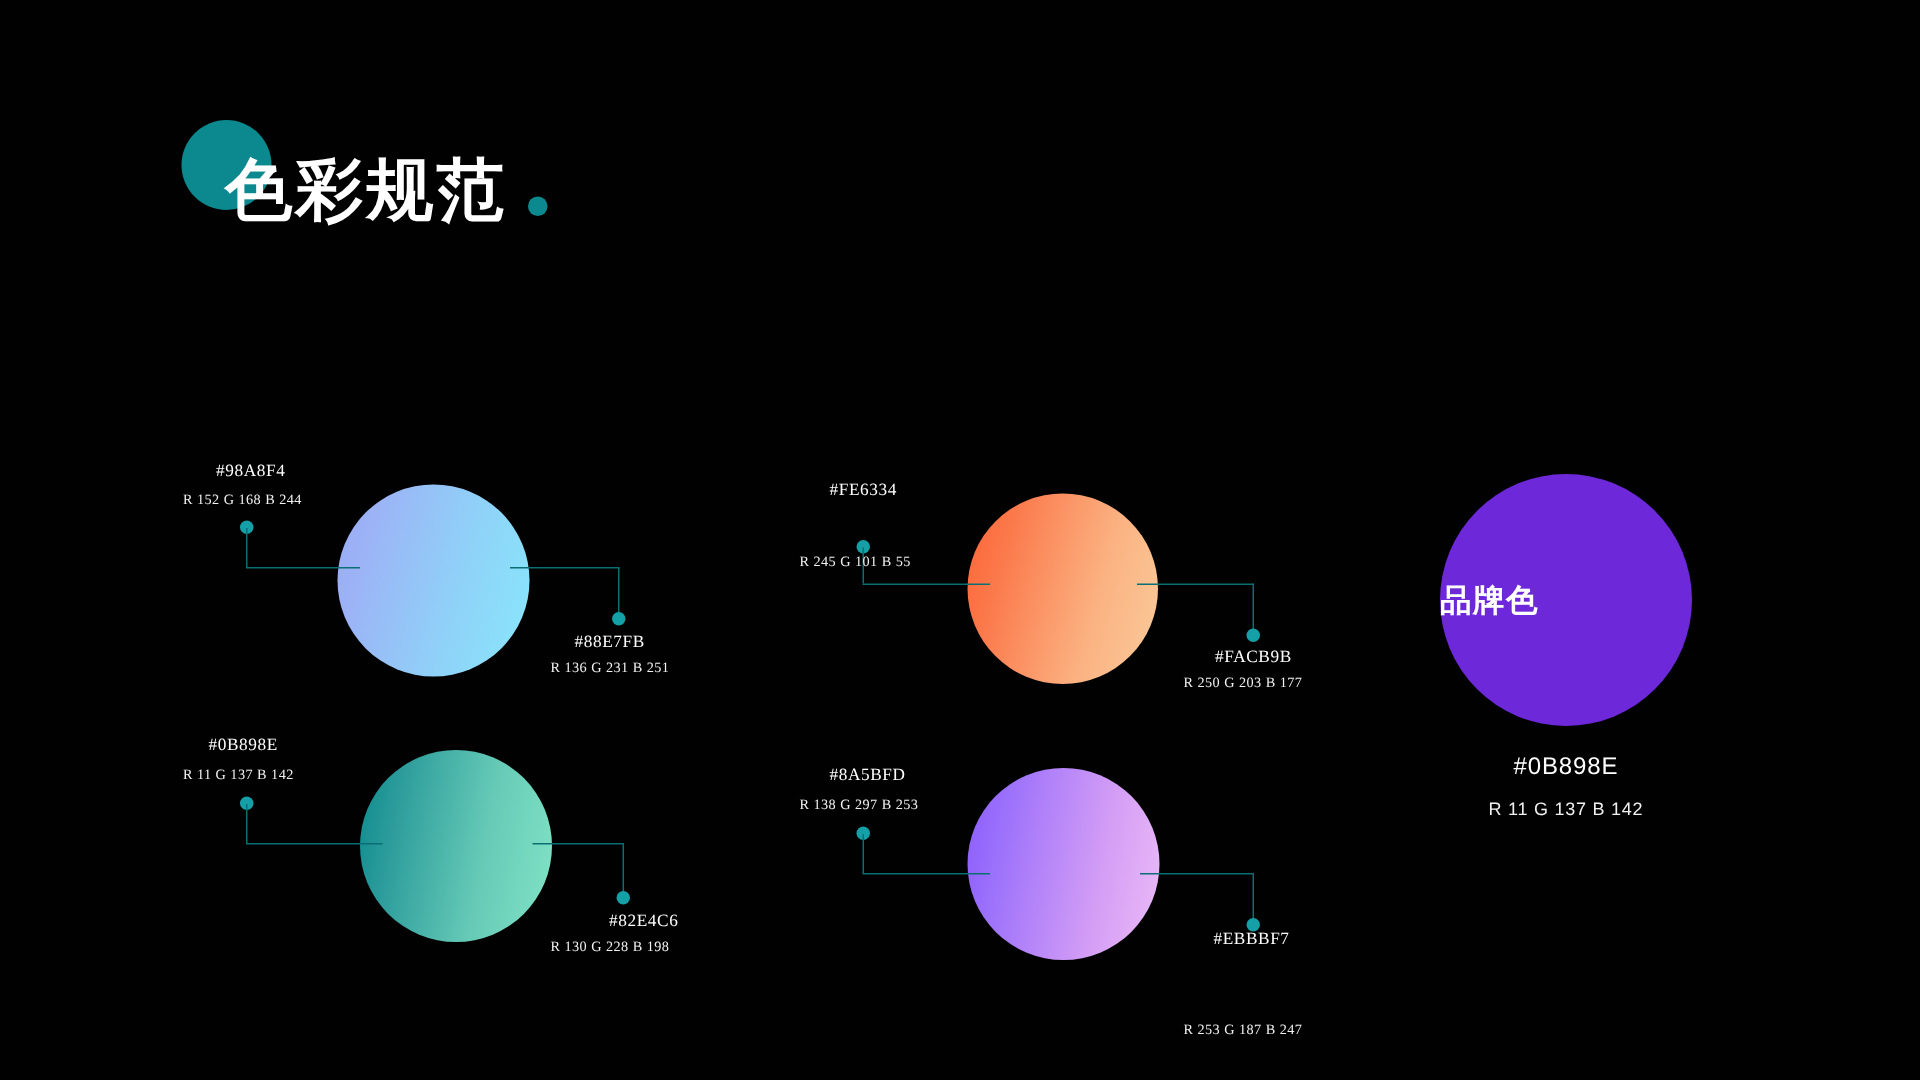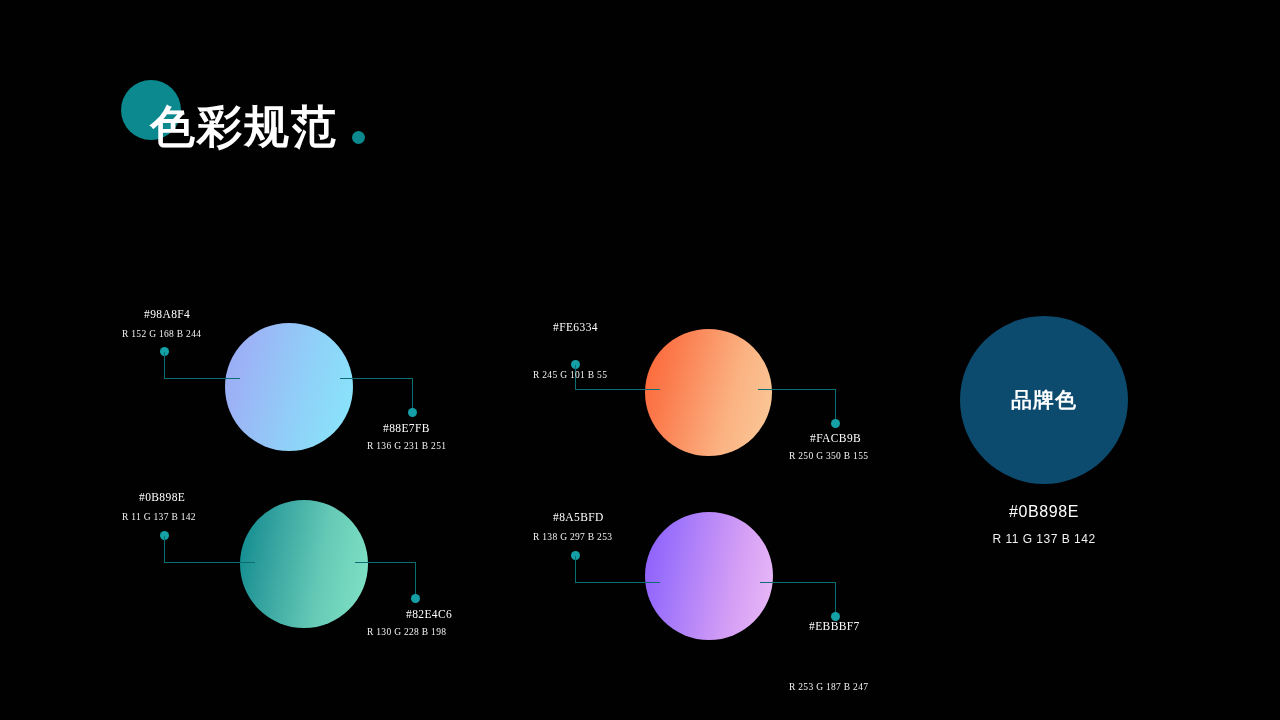--- a/index.html
+++ b/index.html
@@ -113,24 +113,24 @@
   }
 
   
   .brand-orb {
     position: absolute;
     left: 960px;
     top: 316px;
     width: 168px;
     height: 168px;
     border-radius: 50%;
-    background: #0c4a6e;
+    background: #6d28d9;
     display: flex;
     align-items: center;
-    justify-content: center;
+    justify-content: flex-start;
   }
   .brand-orb-label {
     font-size: 21px;
     font-weight: 700;
     color: #FFFFFF;
     letter-spacing: 1px;
     font-family: "Liberation Sans", "DejaVu Sans", sans-serif;
   }
   .brand-hex {
     position: absolute;
@@ -190,21 +190,21 @@
     <div class="conn-dot" style="left:571px; top:360px;"></div>
     <div class="conn-line conn-v" style="left:575px; top:365px; height:24px;"></div>
     <div class="conn-line conn-h" style="left:575px; top:389px; width:85px;"></div>
     <div class="lbl lbl-hex" style="left:553px; top:320px;">#FE6334</div>
     <div class="lbl lbl-rgb" style="left:533px; top:341px;margin-top:28px;">R 245  G 101  B 55</div>
 
     <div class="conn-line conn-h" style="left:758px; top:389px; width:78px;"></div>
     <div class="conn-line conn-v" style="left:835px; top:389px; height:31px;"></div>
     <div class="conn-dot" style="left:831px; top:419px;"></div>
     <div class="lbl lbl-hex" style="left:810px; top:431px;">#FACB9B</div>
-    <div class="lbl lbl-rgb" style="left:789px; top:450px;">R 250  G 350  B 155</div>
+    <div class="lbl lbl-rgb" style="left:789px; top:450px;">R 250  G 203  B 177</div>
   </div>
 
   <div>
     <div class="orb" style="left:240px; top:500px; width:128px; height:128px;
                 background: linear-gradient(100deg, #0B898E 0%, #2C9C9B 20%, #65C9B6 62%, #82E4C6 100%);"></div>
 
     <div class="conn-dot" style="left:160px; top:531px;"></div>
     <div class="conn-line conn-v" style="left:164px; top:536px; height:26px;"></div>
     <div class="conn-line conn-h" style="left:164px; top:562px; width:91px;"></div>
     <div class="lbl lbl-hex" style="left:139px; top:490px;">#0B898E</div>

